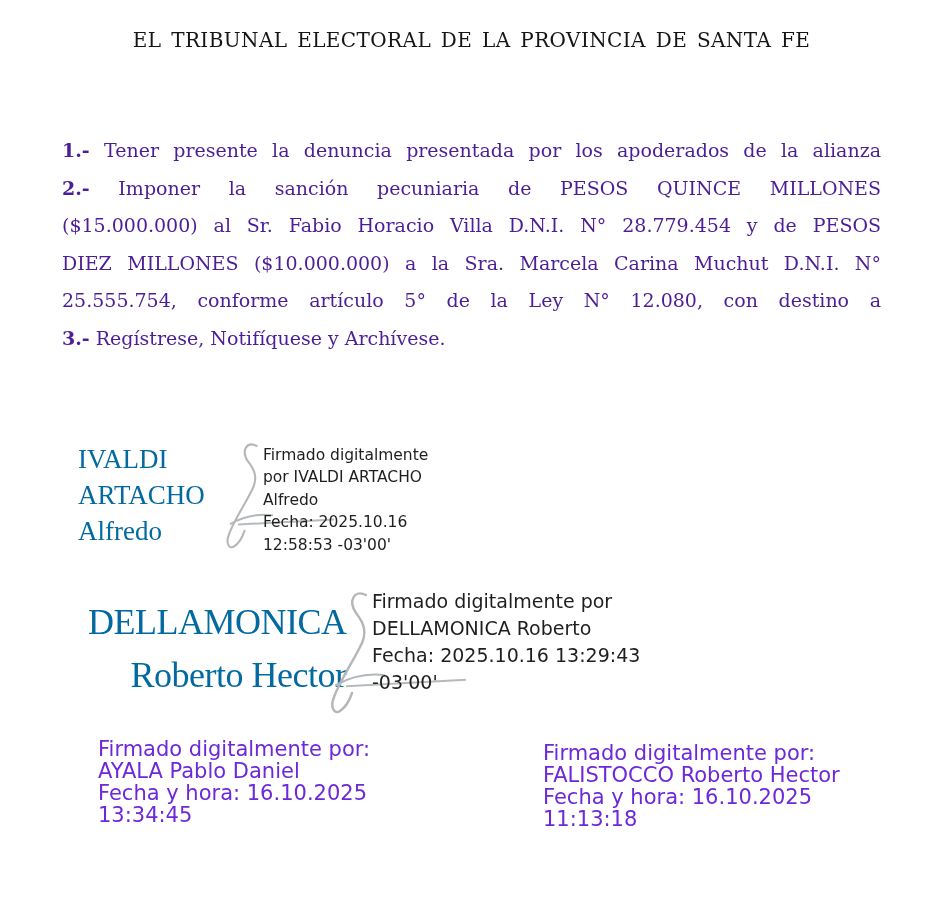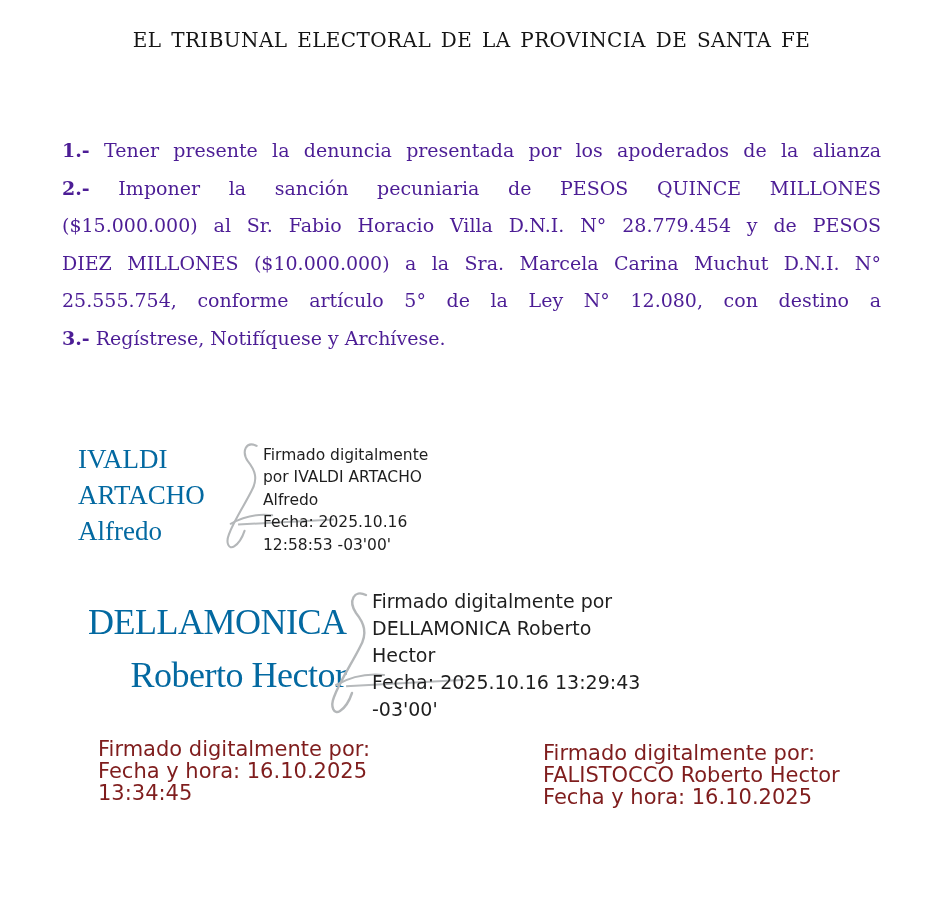--- a/index.html
+++ b/index.html
@@ -50,21 +50,21 @@
   }
   .sig1-name { left: 78px; top: 441px; font-size: 27px; line-height: 36px; }
   .sig1-details { left: 263px; top: 444px; font-size: 15.5px; line-height: 22.4px; }
   .sig2-name { left: 88px; top: 596px; font-size: 36px; line-height: 53px; letter-spacing: -0.5px; text-align: right; }
   .sig2-details { left: 372px; top: 588px; font-size: 19px; line-height: 27px; }
   .sig-simple {
     position: absolute;
     font-family: "DejaVu Sans", "Liberation Sans", sans-serif;
     font-size: 21px;
     line-height: 22px;
-    color: #7f1d1d;
+    color: #6d28d9;
   }
   .sig3 { left: 98px; top: 738px; }
   .sig4 { left: 543px; top: 742px; }
   
   .flourish { position: absolute; pointer-events: none; }
   .flourish-1 { left: 222px; top: 438px; width: 52px; height: 118px; }
   .flourish-2 { left: 326px; top: 586px; width: 60px; height: 136px; }
   .stroke-line {
     position: absolute;
     background: #b7babc;
@@ -117,30 +117,31 @@
     <div>Roberto Hector</div>
   </div>
   <svg class="flourish flourish-2" viewBox="0 0 60 130">
     <path d="M 40 6 C 28 0, 22 12, 30 24 C 38 34, 42 44, 34 58 C 26 74, 14 92, 8 108 C 4 118, 8 126, 14 122 C 20 118, 24 110, 26 104" fill="none" stroke="#b4b7b9" stroke-width="2.4" stroke-linecap="round"></path>
     <path d="M 10 96 C 24 88, 40 84, 58 86" fill="none" stroke="#b4b7b9" stroke-width="2.2" stroke-linecap="round"></path>
   </svg>
   <div class="stroke-line stroke-line-2"></div>
   <div class="sig-details sig2-details">
     <div>Firmado digitalmente por</div>
     <div>DELLAMONICA Roberto</div>
-    <div>Hector</div>
     <div>Fecha: 2025.10.16 13:29:43</div>
     <div>-03'00'</div>
   </div>
 
   <div class="sig-simple sig3">
     <div>Firmado digitalmente por:</div>
+    <div>AYALA Pablo Daniel</div>
     <div>Fecha y hora: 16.10.2025</div>
     <div>13:34:45</div>
   </div>
 
   <div class="sig-simple sig4">
     <div>Firmado digitalmente por:</div>
     <div>FALISTOCCO Roberto Hector</div>
     <div>Fecha y hora: 16.10.2025</div>
+    <div>11:13:18</div>
   </div>
 
 </div>
 
 </body></html>

